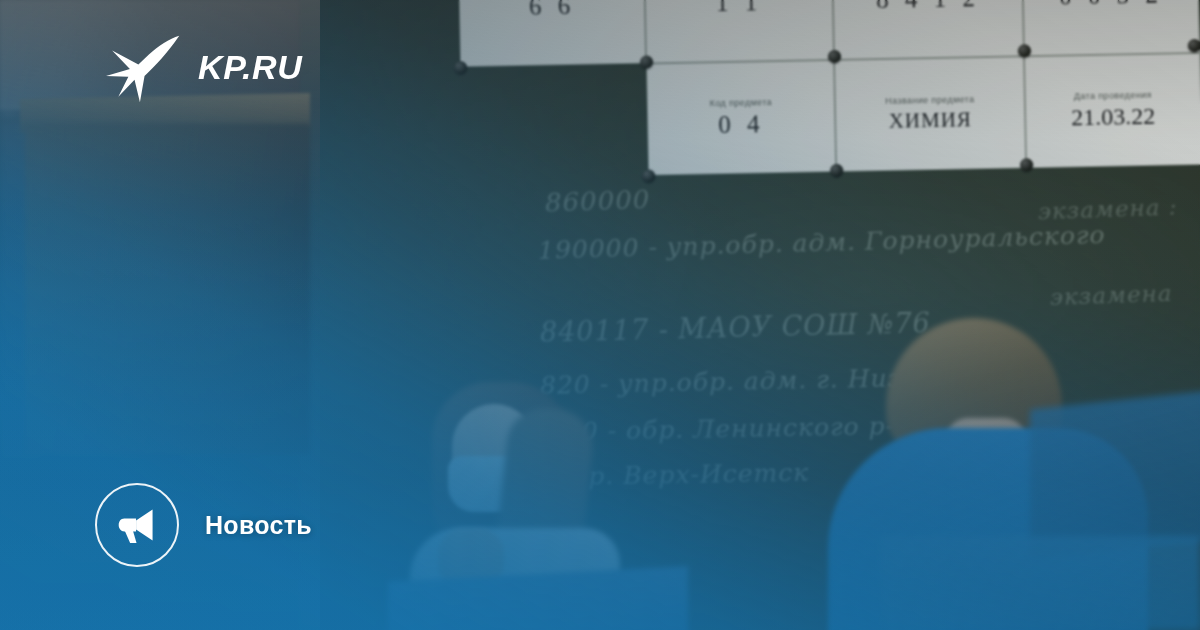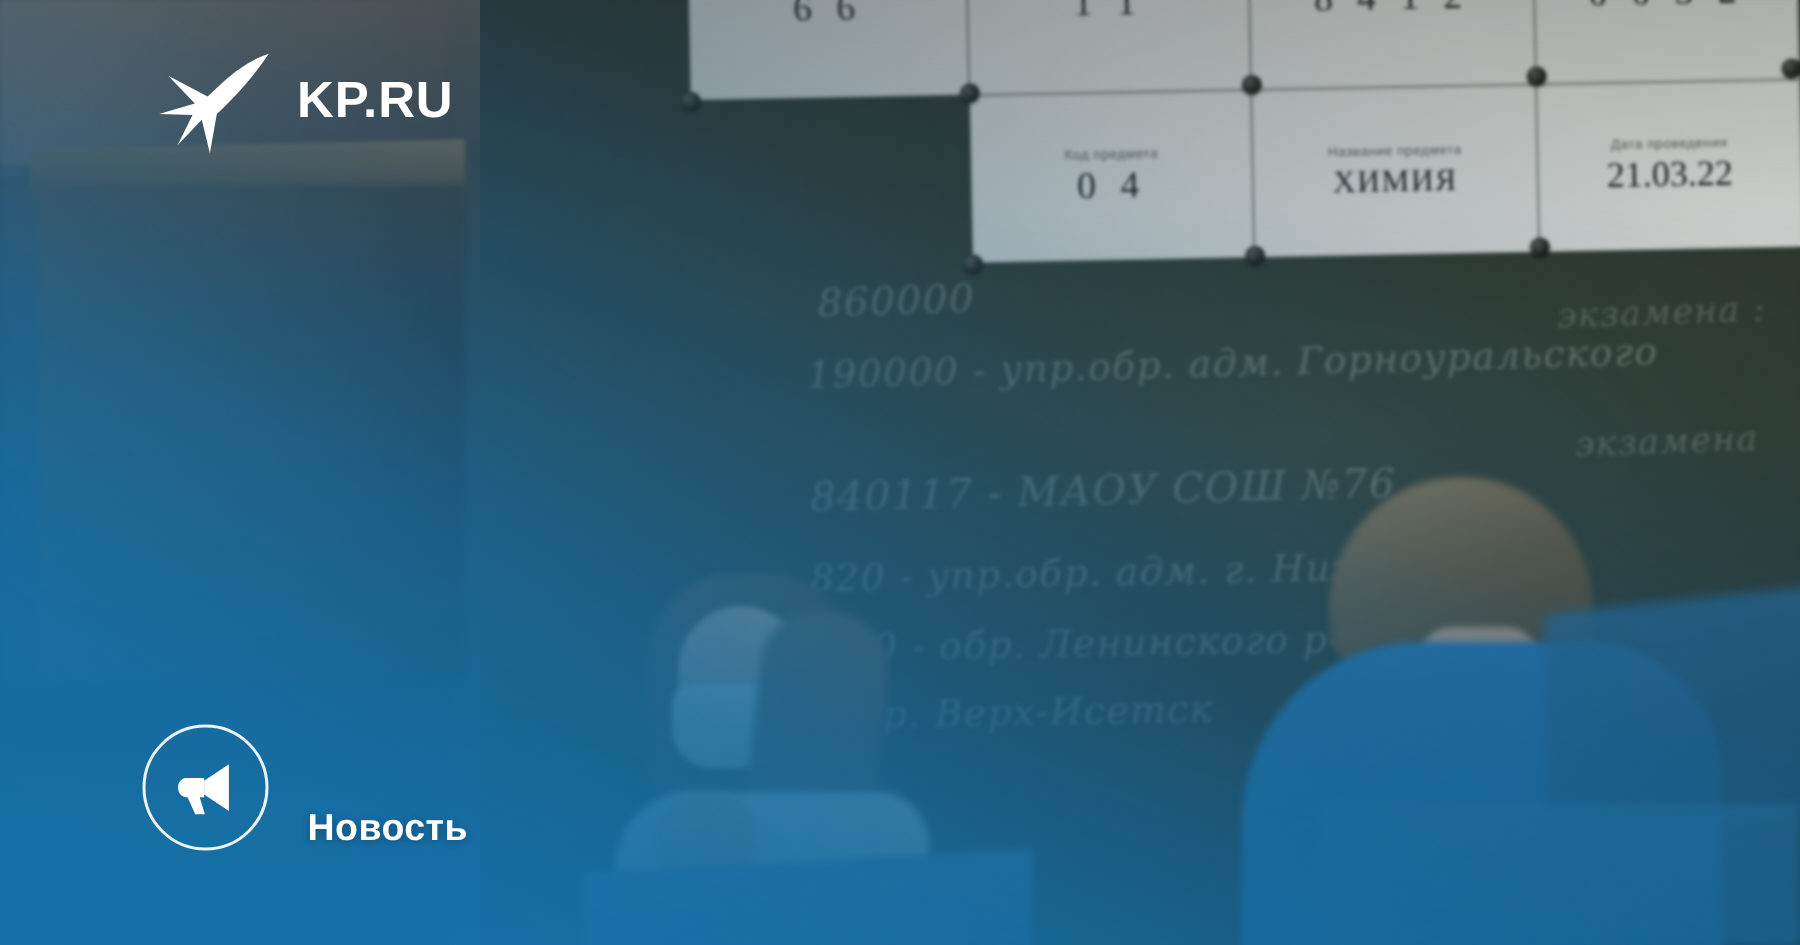--- a/index.html
+++ b/index.html
@@ -157,31 +157,32 @@
   }
 
   
   .content{position:absolute;inset:0;}
 
   .brand{position:absolute;left:104px;top:32px;display:flex;align-items:center;gap:16px;}
   .brand-bird{width:78px;height:74px;display:block;}
   .brand-word{
     color:#fff;font-size:34px;font-weight:700;letter-spacing:.6px;line-height:1;
     padding-bottom:4px;
+    font-style:italic;
   }
 
   .headline{
     position:absolute;left:88px;top:188px;width:980px;
     color:#ffffff;
     font-size:48px;font-weight:700;line-height:66px;letter-spacing:-.2px;
     text-shadow:0 1px 10px rgba(0,0,0,.30);
     white-space:pre-line;
   }
 
-  .badge{position:absolute;left:95px;top:483px;display:flex;align-items:flex-end;gap:26px;}
+  .badge{position:absolute;left:95px;top:483px;display:flex;align-items:center;gap:26px;}
   .badge-circle{
     width:84px;height:84px;border-radius:50%;
     border:2px solid rgba(255,255,255,.92);
     display:flex;align-items:center;justify-content:center;
     flex:0 0 auto;
   }
   .badge-icon{width:44px;height:44px;display:block;}
   .badge-label{color:#fff;font-size:25px;font-weight:600;letter-spacing:.3px;
     text-shadow:0 1px 6px rgba(0,0,0,.28);}
 </style>

